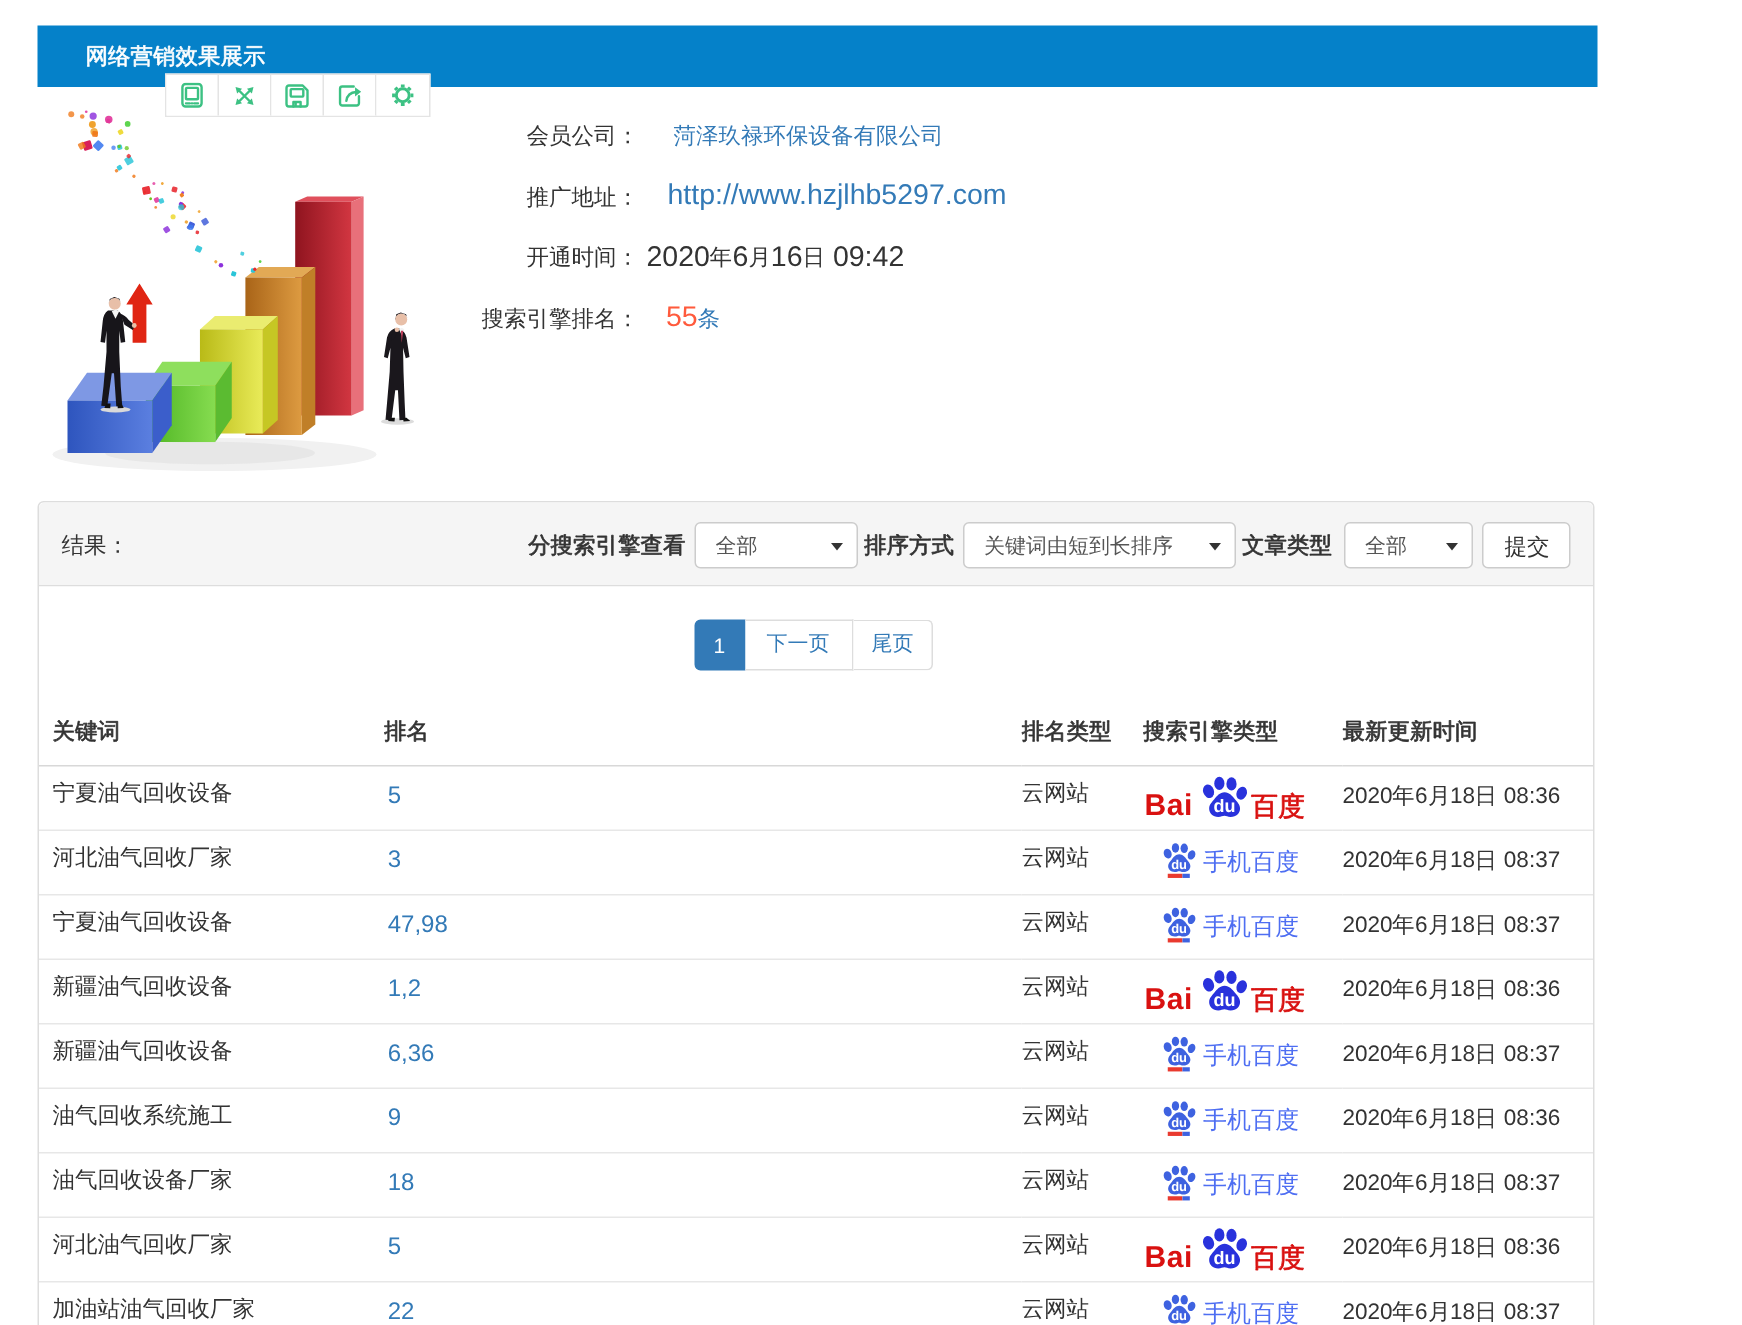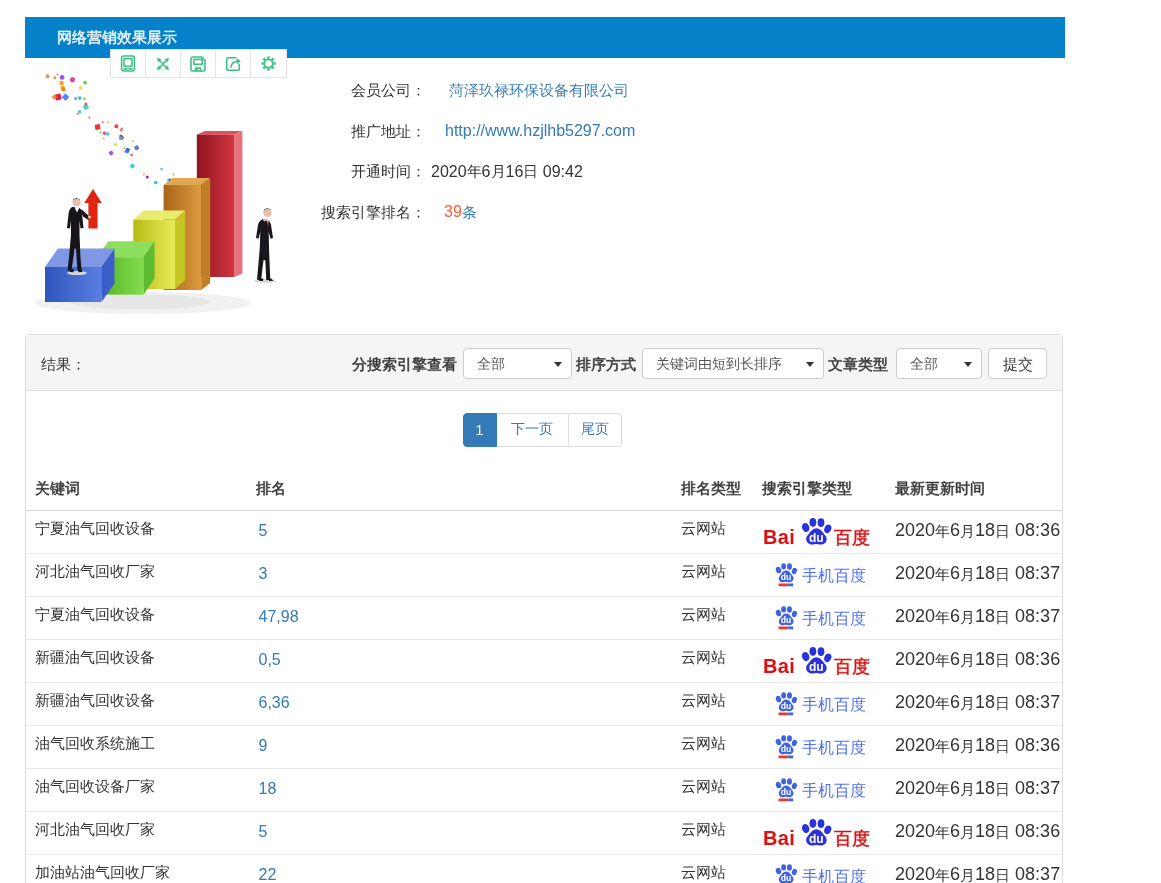--- a/index.html
+++ b/index.html
@@ -4,21 +4,21 @@
 * { margin:0; padding:0; box-sizing:border-box; }
 html,body { width:1161px; height:883px; background:#fff; overflow:hidden;
   font-family:"Liberation Sans",sans-serif; }
 .cj { vertical-align:-4.5px; }
 .bluebar { position:absolute; left:25px; top:17px; width:1040px; height:41px; background:#0581c9; color:#fff; }
 .bluebar .cj { position:absolute; left:32px; top:13px; }
 .toolbar { position:absolute; left:110px; top:49px; display:flex; background:#fff; border:1px solid #e4e4e4; }
 .tcell { width:35px; height:27px; display:flex; align-items:center; justify-content:center; border-right:1px solid #e4e4e4; background:#fff; }
 .tcell:last-child { border-right:none; }
 .chart { position:absolute; left:28px; top:73px; }
-.inforow { position:absolute; color:#333; font-size:16px; line-height:17px; white-space:nowrap; }
+.inforow { position:absolute; color:#333; font-size:19px; line-height:17px; white-space:nowrap; }
 .lab { position:absolute; width:260px; text-align:right; }
 .blue { color:#337ab7; }
 .orange { color:#ff5a3c; }
 .panel { position:absolute; left:25px; top:334px; width:1038px; height:700px; border:1px solid #ddd; border-radius:4px; background:#fff; }
 .band { height:56px; background:#f5f5f5; border-bottom:1px solid #ddd; border-radius:4px 4px 0 0; position:relative; color:#333; }
 .band .fl { position:absolute; top:20px; }
 .sel { position:absolute; top:13px; height:31px; border:1px solid #ccc; border-radius:4px; background:#fff; color:#555; }
 .sel .cj { position:absolute; left:13px; top:8px; }
 .sel:after { content:""; position:absolute; right:9px; top:13px; border-left:4.5px solid transparent; border-right:4.5px solid transparent; border-top:5.5px solid #333; }
 .btn { position:absolute; top:13px; left:962px; width:59px; height:31px; border:1px solid #ccc; border-radius:4px; background:#fff; color:#333; text-align:center; }
@@ -28,21 +28,21 @@
 .pg1 { width:34px; background:#337ab7; border-color:#337ab7; color:#fff; border-radius:4px 0 0 4px; }
 .pg2 { width:72px; border-left:none; }
 .pg3 { width:53px; border-left:none; border-radius:0 4px 4px 0; }
 table { width:100%; border-collapse:collapse; table-layout:fixed; margin-top:20px; color:#333; }
 col.c1 { width:230px; } col.c2 { width:425px; } col.c3 { width:81px; } col.c4 { width:133px; }
 th,td { text-align:left; font-weight:normal; padding:0; height:43px; vertical-align:middle; }
 th:first-child, td:first-child { padding-left:8.5px; }
 tr { border-bottom:1px solid #e7e7e7; }
 thead tr { border-bottom:1px solid #d8d8d8; }
 td.rank { color:#337ab7; padding-left:2.5px; padding-top:2px; }
-td.dt, .dt { font-size:18px; }
+td.dt, .dt { font-size:15px; }
 tbody td { padding-bottom:5px; }
 td.rank, td.dtc { padding-bottom:3.5px; padding-top:2px; }
 td.lcell { padding-bottom:0; padding-top:4.5px; }
 .bdsvg { margin-left:0.5px; }
 .sjsvg { margin-left:11.5px; }
 </style></head>
 <body>
 <svg width="0" height="0" style="position:absolute">
 <defs>
 <path id="p-quanbu" fill="currentColor" d="M12.4 11.6Q12.4 12 12.4 12.5Q11.6 12.4 10.9 12.4H2.7Q1.9 12.4 1.1 12.5Q1.1 12 1.1 11.6Q1.9 11.7 2.7 11.7H6.3V9.3H3.9Q3.1 9.3 2.3 9.3Q2.4 8.9 2.3 8.4Q3.1 8.5 3.9 8.5H6.3V6.3H4.3Q3.5 6.3 2.7 6.3L2.8 5.8Q1.9 6.4 0.9 6.8Q0.7 6.2 0.3 5.8Q2.3 5 3.7 3.9Q4.4 3.4 4.8 2.8Q5.8 1.5 6.5 0.1Q7 0.5 7.6 0.7L7.3 1.1Q8.6 2.8 10 3.8Q11.3 4.9 13.4 5.7Q12.9 6 12.7 6.5Q11.7 6.1 10.8 5.5Q10.7 5.9 10.8 6.3Q10 6.3 9.2 6.3H7.3V8.5H9.6Q10.4 8.5 11.2 8.4Q11.2 8.9 11.2 9.3Q10.4 9.3 9.6 9.3H7.3V11.7H10.9Q11.6 11.7 12.4 11.6ZM4.3 5.5H9.2Q10 5.5 10.7 5.5Q8.6 4.1 6.8 1.9Q5.2 4.1 3.3 5.5Q3.8 5.5 4.3 5.5Z M16.6 13.2Q16 13.1 15.5 13.2Q15.6 12.2 15.6 11.3V7.3H20.8V13.1H19.9V11.6H16.5Q16.5 12.4 16.6 13.2ZM22.2 5.4Q22.2 5.7 22.2 6.1Q21.5 6.1 20.9 6.1H15.5Q14.8 6.1 14.2 6.1Q14.2 5.7 14.2 5.4Q14.8 5.4 15.5 5.4H16.5Q15.9 4.1 15.2 2.9L16 2.3Q16.9 3.7 17.5 5.1L17 5.4H18.4Q19.4 4.2 19.9 2.1H15.8Q15.1 2.1 14.5 2.1Q14.5 1.8 14.5 1.4Q15.1 1.5 15.8 1.5H17.7L16.7 0.4L17.5 -0.3L18.7 1.1L18.3 1.5H20.6Q21.3 1.5 22 1.4Q21.9 1.8 22 2.1Q21.4 2.1 20.9 2.1Q20.7 3.8 19.6 5.4H20.9Q21.5 5.4 22.2 5.4ZM19.9 8H16.5V10.9H19.9ZM23.7 13.4Q23.2 13.3 22.8 13.4Q22.8 12.4 22.8 11.3V1H26.8V1.8Q26.6 2.1 26.5 2.4L25.5 5.5Q26.2 6.1 26.7 7.2Q27.2 8.2 27.2 9.4Q27.2 10.6 25.6 11.4L25.1 11.6Q24.9 11.1 24.7 10.7L25.5 10.3Q26.4 10 26.4 9.4Q26.4 8.2 25.9 7.2Q25.4 6.2 24.5 5.6L25.8 1.8H23.7V11.3Q23.7 12.3 23.7 13.4Z"></path>
@@ -260,21 +260,21 @@
 <div class="inforow" style="left:431px; top:162.5px;">2020<svg class="cj" width="15.0" height="17" viewBox="0 0 15.0 17">
       <use href="#p-nian"></use>
     </svg>6<svg class="cj" width="15.0" height="17" viewBox="0 0 15.0 17">
       <use href="#p-yue"></use>
     </svg>16<svg class="cj" width="15.0" height="17" viewBox="0 0 15.0 17">
       <use href="#p-ri"></use>
     </svg>&nbsp;09:42</div>
 <div class="lab inforow" style="left:166px; top:203px;"><svg class="cj" width="105.0" height="17" viewBox="0 0 105.0 17">
       <path fill="currentColor" d="M5.4 9.2Q5.4 8.9 5.4 8.5Q6.1 8.5 6.8 8.5H9V7.4H5.9V2.1Q5.9 2.1 5.9 2.1Q5.9 2 5.9 1.9H6Q6.8 0.9 8.5 1Q8.5 1.6 8.5 2.1Q7.8 2.1 7.3 2.2Q7 2.2 6.9 2.4V4.3L8.5 4.2Q8.5 4.6 8.5 5Q7.9 4.9 7.8 4.9H6.9V6.7H9V2.2Q9 1.2 9 0.2Q9.5 0.3 10.1 0.2Q10 1.2 10 2.2V6.7H12.2V4.8L10.6 4.9Q10.6 4.5 10.6 4.1Q11.2 4.1 11.3 4.2H12.2V2.5L10.4 2.6Q10.5 2.2 10.4 1.8Q11.1 1.9 11.8 1.9H13.2V7.4H10V8.5H13.1Q12.1 10.4 10.4 11.8Q11.1 12.2 12.1 12.6Q13.1 12.9 14.3 12.9Q13.9 13.3 13.9 13.9Q11.6 13.8 9.7 12.4Q7.6 13.8 5.1 14.2Q4.8 13.6 4.5 13.1Q6.9 13.1 8.9 11.8Q7.7 10.7 6.7 9.2Q6.1 9.2 5.4 9.2ZM7.8 9.2Q8.7 10.4 9.6 11.2Q10.6 10.4 11.4 9.2ZM0.1 8.4Q1.4 8.1 2.7 7.6V4.5H1.7Q1 4.5 0.3 4.5Q0.4 4.1 0.3 3.8Q1 3.8 1.7 3.8H2.7V2.5Q2.7 1.5 2.6 0.5Q3.1 0.5 3.7 0.5Q3.6 1.5 3.6 2.5V3.8L5.3 3.8Q5.3 4.1 5.3 4.5L3.6 4.5V7.2L5.1 6.6L5.2 7.2L3.6 7.9V12.8Q3.6 14 2.7 14.3Q1.9 14.6 1.1 14.5Q1.2 13.8 0.7 13.3Q1.2 13.4 1.8 13.4Q2.3 13.4 2.5 13.3Q2.6 13.1 2.7 12.4V8.4L2 8.7L0.6 9.5Q0.5 8.8 0.1 8.4Z M16.7 6.1H15.7L15.7 3.5H21.9V2H18.3Q17.6 2 16.9 2Q16.9 1.6 16.9 1.2Q17.6 1.3 18.3 1.3H21.9Q21.8 0.6 21.8 0Q22.4 0.1 22.9 0Q22.9 0.6 22.9 1.3H26.9Q27.6 1.3 28.3 1.2Q28.3 1.6 28.3 2Q27.6 2 26.9 2H22.9V3.5H29.1V6.1H28.1V4.2H16.7ZM28.3 14.2Q26.6 12.7 24.8 11.3L25.4 10.2Q26.3 10.9 27.2 11.7Q28.1 12.4 28.9 13.2ZM25.3 5.2Q25.5 5.9 25.8 6.5Q25 7.1 23.7 7.7L23.6 8.1L22.9 8.1L20.3 9.4L25 8.9L25.4 8.9L25.1 8.6L25.7 7.5Q27.1 8.6 28.4 9.9L27.7 10.9Q27.1 10.3 26.5 9.7L26.3 9.6L25.1 9.7L23.4 9.9V13.1Q23.4 13.6 23 14Q22.4 14.6 21.2 14.6Q21.3 13.7 20.9 13.2Q21.6 13.3 22.3 13.2Q22.4 13.2 22.4 12.9V10L19.5 10.3Q19.9 10.8 20.3 11.2Q18.8 13 16.7 14.2Q16.5 13.6 16.1 13.2Q17.4 12.5 18.5 11.3L19.4 10.3L16.9 10.6L16.9 9.8Q18.4 9.2 20.6 8.1L17.7 8.1V7.3Q18 7.3 18.4 7.1Q18.8 6.9 20 6.1Q21.5 5.1 22 4.3Q22.4 4.9 22.8 5.4Q22.3 5.9 21.2 6.6Q20.3 7.2 20 7.3L22 7.4Q24 6.3 25.3 5.2Z M41.8 14.3Q41.2 14.2 40.7 14.3Q40.7 13.2 40.7 12.1V3Q40.7 1.9 40.7 0.8Q41.2 0.8 41.8 0.8Q41.8 1.9 41.8 3V12.1Q41.8 13.2 41.8 14.3ZM36.5 12.5V8.9H31.8V4.7L36.4 4.7V2.2H33.1Q32.2 2.2 31.3 2.2Q31.3 1.7 31.3 1.3Q32.2 1.3 33.1 1.3H37.5V5.6L32.9 5.6V8H37.6V12.7Q37.6 13.3 37.1 13.7Q36.4 14.2 34.8 14.2Q35 13.5 34.4 12.9Q34.9 13 35.6 13Q36.3 13 36.4 12.9Q36.5 12.8 36.5 12.5Z M59.2 2.1Q59.2 2.4 59.2 2.8Q58.6 2.7 58 2.7Q57.6 4.2 56.7 5.4Q57.8 6.4 59.4 7.1Q58.8 7.4 58.6 7.9Q57.3 7.2 56.1 6Q54.8 7.4 53 7.8Q52.7 7.4 52.4 7.1Q52.3 7.5 51.8 7.8Q51.2 8.1 50.1 8.1Q50.2 7.5 49.8 7Q50.2 7 50.7 7Q51.3 7 51.4 7Q51.5 6.9 51.5 6.7V3.6L47.7 3.6Q47.1 4.8 46 5.8Q45.8 5.4 45.3 5.2Q46 4.6 46.4 3.9Q46.8 3.2 47 2.3Q47.5 2.4 48 2.5Q48 2.8 47.9 3.1L52.4 3.2V6.8Q54.3 6.5 55.5 5.3Q54.8 4.4 54.3 3.4Q53.8 4.1 53.2 4.8Q52.9 4.4 52.4 4.3Q53.2 3.5 53.6 2.6Q54.1 1.6 54.3 0.4Q54.8 0.5 55.4 0.6Q55.2 1.4 54.9 2.1L58 2.1Q58.6 2.1 59.2 2.1ZM51.4 2.7Q50.9 2.7 50.3 2.7Q50.4 2.3 50.4 1.9H49.2Q49.3 2.3 49.3 2.7Q48.8 2.6 48.3 2.7Q48.3 2.3 48.3 1.9H47.3Q46.7 1.9 46.1 1.9Q46.1 1.6 46.1 1.2Q46.7 1.3 47.3 1.3H48.3Q48.3 0.8 48.3 0.3Q48.8 0.4 49.3 0.3Q49.3 0.8 49.2 1.3H50.4Q50.4 0.8 50.3 0.3Q50.9 0.3 51.4 0.3Q51.4 0.8 51.3 1.3L53.1 1.2Q53.1 1.6 53.1 1.9L51.4 1.9Q51.4 2.3 51.4 2.7ZM57 2.7 54.9 2.7Q55.5 3.9 56.1 4.6Q56.7 3.8 57 2.7ZM48.2 5V5.8H49.6L49.6 5ZM47.2 4.4H50.5L50.5 6.4H47.2ZM56.3 8.4Q56.4 8.8 56.5 9.2Q55.8 9.4 55.1 9.4Q54.5 9.4 52.8 9.5Q52.8 9.9 52.8 10.3H55.8Q56.6 10.3 57.3 10.3Q57.3 10.6 57.3 10.9Q56.6 10.8 55.8 10.8H52.8V11.8H57.9Q58.7 11.8 59.4 11.7Q59.3 12 59.4 12.3Q58.7 12.3 57.9 12.3H52.8V13.6Q52.8 14 52.4 14.3Q52.1 14.5 51.7 14.6Q51 14.7 50.2 14.7Q50.3 14.1 49.9 13.7Q50.3 13.8 51 13.8Q51.6 13.8 51.7 13.7Q51.8 13.7 51.8 13.3V12.3H47.2Q46.5 12.3 45.8 12.3Q45.8 12 45.8 11.7Q46.5 11.8 47.2 11.8H51.8V10.8H48.9Q48.1 10.8 47.4 10.9Q47.4 10.6 47.4 10.3Q48.1 10.3 48.9 10.3H51.8Q51.8 9.9 51.8 9.5H51.6Q49 9.5 48.3 9.6Q47.7 9.6 47.6 9.6L47 8.9Q51.2 9 54.9 8.6Q55.6 8.6 56.3 8.4Z M74.5 9.9Q74.4 10.2 74.5 10.6Q73.8 10.6 73.1 10.6H71.3V12.1Q71.3 13.1 71.4 14.1Q70.8 14.1 70.3 14.1Q70.3 13.1 70.3 12.1V2.3Q70.3 1.3 70.3 0.3Q70.8 0.3 71.4 0.3Q71.3 1.3 71.3 2.3V3.1H72.8Q73.5 3.1 74.2 3Q74.2 3.4 74.2 3.8Q73.5 3.8 72.8 3.8H71.3V6.3H72.6Q73.3 6.3 74 6.3Q74 6.7 74 7.1Q73.3 7.1 72.6 7.1H71.3V9.9H73.1Q73.8 9.9 74.5 9.9ZM68.6 14.3Q68.1 14.2 67.5 14.3Q67.6 13.3 67.6 12.3V10.7H66.3Q65.6 10.7 64.9 10.7Q65 10.3 64.9 9.9Q65.6 10 66.3 10H67.6V7.1H65V6.4H67.6V3.9H66.8Q66.1 3.9 65.4 3.9Q65.5 3.5 65.4 3.1Q66.1 3.2 66.7 3.2H67.6V2.3Q67.6 1.2 67.5 0.3Q68.1 0.3 68.6 0.3Q68.6 1.2 68.6 2.3V12.3Q68.6 13.3 68.6 14.3ZM60.1 8.4Q61.3 8.1 62.5 7.6V4.5H61.6Q61 4.5 60.3 4.5Q60.4 4.1 60.3 3.8Q61 3.8 61.6 3.8H62.5V2.5Q62.5 1.5 62.4 0.5Q63 0.5 63.5 0.5Q63.4 1.5 63.4 2.5V3.8L65 3.8Q65 4.1 65 4.5L63.4 4.5V7.2L64.8 6.6L64.9 7.2L63.4 7.9V12.8Q63.4 14 62.6 14.3Q61.8 14.6 61 14.5Q61.1 13.8 60.7 13.3Q61.1 13.4 61.6 13.4Q62.2 13.4 62.3 13.3Q62.5 13.1 62.5 12.4V8.4L61.9 8.7L60.6 9.5Q60.5 8.8 60.1 8.4Z M81.2 14.3Q80.6 14.2 80.1 14.3Q80.1 13.2 80.1 12.2V9.7Q78.2 10.8 76.1 11.5Q75.7 10.9 75.3 10.5Q77.8 9.9 80.1 8.5V8.5H80.2Q81.2 7.9 82.1 7.1Q81 5.9 79.7 4.9Q78.6 6.3 77.3 7.4Q76.9 6.9 76.3 6.6Q78.9 4.5 80.1 2.6Q80.8 1.5 81.3 0.3Q81.8 0.7 82.4 0.9L81.4 2.5H87.3Q85.3 6 82.1 8.5H87.5V14.3H86.5V13.2H81.2Q81.2 13.7 81.2 14.3ZM86.5 9.3H81.2L81.1 12.4H86.5ZM83 6.3Q84.4 5 85.5 3.3H80.9L80.4 4Q81.8 5.1 83 6.3Z M98.3 6.6H96.7V4.9H98.3ZM98.3 12.5H96.7V10.8H98.3Z"></path>
     </svg></div>
-<div class="inforow" style="left:444px; top:203px;"><span class="orange">39</span><span class="blue"><svg class="cj" width="15.0" height="17" viewBox="0 0 15.0 17">
+<div class="inforow" style="left:444px; top:203px;"><span class="orange">55</span><span class="blue"><svg class="cj" width="15.0" height="17" viewBox="0 0 15.0 17">
         <path fill="currentColor" d="M13 13.5Q11.2 12.1 9.4 11L10 10Q11.9 11.2 13.7 12.6ZM4.7 9.9Q5.1 10.4 5.6 10.7Q4.8 11.6 3.7 12.4Q2.8 13 1.6 13.7Q1.4 13.2 1 12.9Q2.4 12.1 3.8 10.9ZM7.2 12.6V9.9H4Q3.1 9.9 2.3 9.9Q2.4 9.5 2.3 9Q3.1 9.1 4 9.1H7.2Q7.2 8.2 7.1 7.3Q7.7 7.4 8.3 7.3Q8.2 8.2 8.2 9.1H11.3Q12.1 9.1 12.9 9Q12.9 9.5 12.9 9.9Q12.1 9.9 11.3 9.9H8.2V12.9Q8.2 13.8 7.4 14.1Q6.8 14.4 5.8 14.4Q6 13.7 5.5 13.1Q5.9 13.2 6.4 13.2Q6.9 13.2 7.1 13.2Q7.2 13.1 7.2 12.6ZM14.3 7.3Q13.8 7.7 13.8 8.3Q10.6 7.9 7.7 5.9Q4.7 8.1 1.1 8.9Q0.8 8.4 0.3 7.9Q3.9 7.3 6.8 5.2Q5.9 4.5 5 3.6Q4.1 4.8 2.6 5.8Q2.4 5.3 1.9 5Q3.2 4.2 4 3.2Q4.8 2.1 5.4 0.4Q5.9 0.7 6.5 0.8Q6.3 1.4 6.1 2H11.7Q10.3 3.8 8.5 5.3Q11 6.9 14.3 7.3ZM7.6 4.6Q8.6 3.8 9.5 2.8H5.6L5.6 2.8Q6.6 3.9 7.6 4.6Z"></path>
       </svg></span></div>
 
 <div class="panel">
   <div class="band">
     <span class="fl" style="left:15px;"><svg class="cj" width="45.0" height="17" viewBox="0 0 45.0 17">
           <path fill="currentColor" d="M8.2 14.3Q7.7 14.2 7.1 14.3Q7.2 13.3 7.2 12.2V8.2H13.4V14.3H12.4V13.3H8.2Q8.2 13.8 8.2 14.3ZM14.1 5.8Q14 6.2 14.1 6.7Q13.3 6.6 12.6 6.6H8.1Q7.4 6.6 6.6 6.7Q6.7 6.2 6.6 5.8Q7.4 5.9 8.1 5.9H9.6V3.7H7.6Q6.9 3.7 6.1 3.7Q6.2 3.3 6.1 2.9Q6.9 2.9 7.6 2.9H9.6V2.2Q9.6 1.2 9.6 0.2Q10.1 0.2 10.7 0.2Q10.6 1.2 10.6 2.2V2.9H13Q13.7 2.9 14.5 2.9Q14.5 3.3 14.5 3.7Q13.7 3.7 13 3.7H10.6V5.9H12.6Q13.3 5.9 14.1 5.8ZM12.4 8.9H8.2V12.6H12.4ZM0.6 13.1Q0.6 12.3 0.2 11.8Q1.1 11.8 2.1 11.6Q3.2 11.4 5.6 10.7L5.6 11.4Q3.3 12.1 2.3 12.4Q1.4 12.8 0.6 13.1ZM3 0.5Q3.5 0.8 4.1 1Q3.7 1.9 2.8 3.3L1.6 5.1L3.1 4.9L3.5 4.8Q4 4.1 4.3 3.3Q4.8 3.7 5.4 3.9Q5.2 4.3 4.9 4.7Q4.6 5.2 3.5 6.7Q2.4 8.3 2 8.8L4.5 8.5L5.4 8.3L5.3 9.2L4.6 9.2L0.5 9.8L0.4 9Q0.7 9 0.9 8.8Q1.8 7.6 3 5.7L0.2 6.1L0.1 5.3Q0.4 5.3 0.6 5Q1.8 3.2 2.8 1.1Q2.9 0.8 3 0.5Z M17.1 8.6Q16.3 8.6 15.5 8.6Q15.5 8.2 15.5 7.8Q16.3 7.8 17.1 7.8H21.8V6.6H17.6Q17.8 3.7 17.6 0.8H27.2Q27 3.7 27.2 6.6H22.9V7.8H27.7Q28.4 7.8 29.2 7.8Q29.2 8.2 29.2 8.6Q28.4 8.6 27.7 8.6H24.1Q24.9 10 26.2 10.9Q27.5 11.8 29.4 12.5Q28.8 12.8 28.6 13.4Q27 12.8 25.4 11.5Q23.9 10.2 23 8.6H22.9V12.2Q22.9 13.3 22.9 14.3Q22.4 14.2 21.8 14.3Q21.8 13.3 21.8 12.2V8.7Q20.7 10.2 19.2 11.5Q17.8 12.7 15.9 13.4Q15.8 12.8 15.3 12.4Q17.9 11.4 19.4 10Q19.9 9.4 20.5 8.6ZM22.9 3.3H26.2V1.6H22.9ZM21.8 3.3V1.6H18.6V3.3ZM22.9 4.1V5.8H26.1L26.2 4.1ZM21.8 4.1H18.6V5.8H21.8Z M38.3 6.6H36.7V4.9H38.3ZM38.3 12.5H36.7V10.8H38.3Z"></path>
         </svg></span>
     <span class="fl" style="left:326px;"><svg class="cj" width="105.0" height="17" viewBox="0 0 105.0 17">
           <path fill="currentColor" stroke="currentColor" stroke-width="0.55" d="M4.9 7.4Q4 7.4 3 7.5Q3.1 7 3 6.5Q4 6.5 4.9 6.5H11.3V12.9Q11.3 13.5 10.8 13.9Q10.2 14.5 8.5 14.5Q8.6 13.7 8.1 13.1Q8.6 13.2 9.3 13.2Q9.9 13.2 10.1 13.1Q10.2 13 10.2 12.6V7.4H6.9Q6.7 9.8 5.4 11.8Q4.1 13.7 2.1 14.4Q1.6 13.7 0.8 13.5Q1.7 13.4 2.5 12.9Q3.4 12.4 4.1 11.6Q4.8 10.8 5.3 9.7Q5.7 8.6 5.7 7.4ZM14.4 6.6Q13.8 6.9 13.6 7.5Q11.4 6.4 10.1 4.4Q9 2.7 8.3 0.7L9.3 0.4Q10.2 3.6 12.4 5.4Q13.3 6.1 14.4 6.6ZM4.9 0.7Q5.6 0.9 6.2 1Q5.5 3 4.4 4.7Q3.1 6.7 1.1 8Q0.8 7.4 0.2 7.1Q1.9 6 3.1 4.6Q3.6 4 3.9 3.4Q4.5 2.1 4.9 0.7Z M20.4 9.2Q20.4 8.9 20.4 8.5Q21.1 8.5 21.8 8.5H24V7.4H20.9V2.1Q20.9 2.1 20.9 2.1Q20.9 2 20.9 1.9H21Q21.8 0.9 23.5 1Q23.5 1.6 23.5 2.1Q22.8 2.1 22.3 2.2Q22 2.2 21.9 2.4V4.3L23.5 4.2Q23.5 4.6 23.5 5Q22.9 4.9 22.8 4.9H21.9V6.7H24V2.2Q24 1.2 24 0.2Q24.5 0.3 25.1 0.2Q25 1.2 25 2.2V6.7H27.2V4.8L25.6 4.9Q25.6 4.5 25.6 4.1Q26.2 4.1 26.3 4.2H27.2V2.5L25.4 2.6Q25.5 2.2 25.4 1.8Q26.1 1.9 26.8 1.9H28.2V7.4H25V8.5H28.1Q27.1 10.4 25.4 11.8Q26.1 12.2 27.1 12.6Q28.1 12.9 29.3 12.9Q28.9 13.3 28.9 13.9Q26.6 13.8 24.7 12.4Q22.6 13.8 20.1 14.2Q19.8 13.6 19.5 13.1Q21.9 13.1 23.9 11.8Q22.7 10.7 21.7 9.2Q21.1 9.2 20.4 9.2ZM22.8 9.2Q23.7 10.4 24.6 11.2Q25.6 10.4 26.4 9.2ZM15.1 8.4Q16.4 8.1 17.7 7.6V4.5H16.7Q16 4.5 15.3 4.5Q15.4 4.1 15.3 3.8Q16 3.8 16.7 3.8H17.7V2.5Q17.7 1.5 17.6 0.5Q18.1 0.5 18.7 0.5Q18.6 1.5 18.6 2.5V3.8L20.3 3.8Q20.3 4.1 20.3 4.5L18.6 4.5V7.2L20.1 6.6L20.2 7.2L18.6 7.9V12.8Q18.6 14 17.7 14.3Q16.9 14.6 16.1 14.5Q16.2 13.8 15.7 13.3Q16.2 13.4 16.8 13.4Q17.3 13.4 17.5 13.3Q17.6 13.1 17.7 12.4V8.4L17 8.7L15.6 9.5Q15.5 8.8 15.1 8.4Z M31.7 6.1H30.7L30.7 3.5H36.9V2H33.3Q32.6 2 31.9 2Q31.9 1.6 31.9 1.2Q32.6 1.3 33.3 1.3H36.9Q36.8 0.6 36.8 0Q37.4 0.1 37.9 0Q37.9 0.6 37.9 1.3H41.9Q42.6 1.3 43.3 1.2Q43.3 1.6 43.3 2Q42.6 2 41.9 2H37.9V3.5H44.1V6.1H43.1V4.2H31.7ZM43.3 14.2Q41.6 12.7 39.8 11.3L40.4 10.2Q41.3 10.9 42.2 11.7Q43.1 12.4 43.9 13.2ZM40.3 5.2Q40.5 5.9 40.8 6.5Q40 7.1 38.7 7.7L38.6 8.1L37.9 8.1L35.3 9.4L40 8.9L40.4 8.9L40.1 8.6L40.7 7.5Q42.1 8.6 43.4 9.9L42.7 10.9Q42.1 10.3 41.5 9.7L41.3 9.6L40.1 9.7L38.4 9.9V13.1Q38.4 13.6 38 14Q37.4 14.6 36.2 14.6Q36.3 13.7 35.9 13.2Q36.6 13.3 37.3 13.2Q37.4 13.2 37.4 12.9V10L34.5 10.3Q34.9 10.8 35.3 11.2Q33.8 13 31.7 14.2Q31.5 13.6 31.1 13.2Q32.4 12.5 33.5 11.3L34.4 10.3L31.9 10.6L31.9 9.8Q33.4 9.2 35.6 8.1L32.7 8.1V7.3Q33 7.3 33.4 7.1Q33.8 6.9 35 6.1Q36.5 5.1 37 4.3Q37.4 4.9 37.8 5.4Q37.3 5.9 36.2 6.6Q35.3 7.2 35 7.3L37 7.4Q39 6.3 40.3 5.2Z M56.8 14.3Q56.2 14.2 55.7 14.3Q55.7 13.2 55.7 12.1V3Q55.7 1.9 55.7 0.8Q56.2 0.8 56.8 0.8Q56.8 1.9 56.8 3V12.1Q56.8 13.2 56.8 14.3ZM51.5 12.5V8.9H46.8V4.7L51.4 4.7V2.2H48.1Q47.2 2.2 46.3 2.2Q46.3 1.7 46.3 1.3Q47.2 1.3 48.1 1.3H52.5V5.6L47.9 5.6V8H52.6V12.7Q52.6 13.3 52.1 13.7Q51.4 14.2 49.8 14.2Q50 13.5 49.4 12.9Q49.9 13 50.6 13Q51.3 13 51.4 12.9Q51.5 12.8 51.5 12.5Z M74.2 2.1Q74.2 2.4 74.2 2.8Q73.6 2.7 73 2.7Q72.6 4.2 71.7 5.4Q72.8 6.4 74.4 7.1Q73.8 7.4 73.6 7.9Q72.3 7.2 71.1 6Q69.8 7.4 68 7.8Q67.7 7.4 67.4 7.1Q67.3 7.5 66.8 7.8Q66.2 8.1 65.1 8.1Q65.2 7.5 64.8 7Q65.2 7 65.7 7Q66.3 7 66.4 7Q66.5 6.9 66.5 6.7V3.6L62.7 3.6Q62.1 4.8 61 5.8Q60.8 5.4 60.3 5.2Q61 4.6 61.4 3.9Q61.8 3.2 62 2.3Q62.5 2.4 63 2.5Q63 2.8 62.9 3.1L67.4 3.2V6.8Q69.3 6.5 70.5 5.3Q69.8 4.4 69.3 3.4Q68.8 4.1 68.2 4.8Q67.9 4.4 67.4 4.3Q68.2 3.5 68.6 2.6Q69.1 1.6 69.3 0.4Q69.8 0.5 70.4 0.6Q70.2 1.4 69.9 2.1L73 2.1Q73.6 2.1 74.2 2.1ZM66.4 2.7Q65.9 2.7 65.3 2.7Q65.4 2.3 65.4 1.9H64.2Q64.3 2.3 64.3 2.7Q63.8 2.6 63.3 2.7Q63.3 2.3 63.3 1.9H62.3Q61.7 1.9 61.1 1.9Q61.1 1.6 61.1 1.2Q61.7 1.3 62.3 1.3H63.3Q63.3 0.8 63.3 0.3Q63.8 0.4 64.3 0.3Q64.3 0.8 64.2 1.3H65.4Q65.4 0.8 65.3 0.3Q65.9 0.3 66.4 0.3Q66.4 0.8 66.3 1.3L68.1 1.2Q68.1 1.6 68.1 1.9L66.4 1.9Q66.4 2.3 66.4 2.7ZM72 2.7 69.9 2.7Q70.5 3.9 71.1 4.6Q71.7 3.8 72 2.7ZM63.2 5V5.8H64.6L64.6 5ZM62.2 4.4H65.5L65.5 6.4H62.2ZM71.3 8.4Q71.4 8.8 71.5 9.2Q70.8 9.4 70.1 9.4Q69.5 9.4 67.8 9.5Q67.8 9.9 67.8 10.3H70.8Q71.6 10.3 72.3 10.3Q72.3 10.6 72.3 10.9Q71.6 10.8 70.8 10.8H67.8V11.8H72.9Q73.7 11.8 74.4 11.7Q74.3 12 74.4 12.3Q73.7 12.3 72.9 12.3H67.8V13.6Q67.8 14 67.4 14.3Q67.1 14.5 66.7 14.6Q66 14.7 65.2 14.7Q65.3 14.1 64.9 13.7Q65.3 13.8 66 13.8Q66.6 13.8 66.7 13.7Q66.8 13.7 66.8 13.3V12.3H62.2Q61.5 12.3 60.8 12.3Q60.8 12 60.8 11.7Q61.5 11.8 62.2 11.8H66.8V10.8H63.9Q63.1 10.8 62.4 10.9Q62.4 10.6 62.4 10.3Q63.1 10.3 63.9 10.3H66.8Q66.8 9.9 66.8 9.5H66.6Q64 9.5 63.3 9.6Q62.7 9.6 62.6 9.6L62 8.9Q66.2 9 69.9 8.6Q70.6 8.6 71.3 8.4Z M89.2 12.8Q89.1 13.2 89.2 13.6Q88.4 13.6 87.6 13.6H77.2Q76.4 13.6 75.6 13.6Q75.7 13.2 75.6 12.8Q76.4 12.8 77.2 12.8H87.6Q88.4 12.8 89.2 12.8ZM78.3 11.5Q78.5 9 78.3 6.5H86.7Q86.5 9 86.7 11.5ZM79.3 7.2V8.6H85.6V7.2ZM79.3 9.4V10.7H85.6V9.4ZM75.9 6.8Q75.8 6.1 75.3 5.7Q77.8 5.1 79.5 3.8Q79.9 3.5 80.6 2.9L80.8 2.7H77.4Q76.6 2.7 75.8 2.7Q75.9 2.3 75.8 1.9Q76.6 2 77.4 2H81.8Q81.8 1.1 81.8 0.2Q82.4 0.3 82.9 0.2Q82.9 1.1 82.9 2H87.4Q88.2 2 89 1.9Q89 2.3 89 2.7Q88.2 2.7 87.4 2.7H83.2L85.5 3.9L88.3 5.5L87.7 6.4L85 4.9L82.9 3.8V4.8Q82.9 5.8 82.9 6.8Q82.4 6.8 81.8 6.8Q81.8 5.8 81.8 4.8V3.2Q81 4 79.9 4.8Q78.1 6.1 75.9 6.8Z M95.5 14.3Q94.9 14.2 94.4 14.3Q94.4 13.3 94.4 12.2V8.2Q92.9 9.9 91 11Q90.8 10.5 90.2 10.2Q91.6 9.3 92.9 8.1Q94.2 7 95.1 5.6H92.6Q91.8 5.6 91.1 5.6Q91.1 5.2 91.1 4.8Q91.8 4.9 92.6 4.9H95.5Q95.8 4.2 96.1 3.4H94.1Q93.3 3.4 92.5 3.5Q92.6 3.1 92.5 2.7Q93.3 2.7 94.1 2.7H96.3Q96.5 2.1 96.7 1.5Q94.3 1.5 93.4 1.6Q92.5 1.7 92.3 1.7L91.7 0.7Q92.5 0.7 93.6 0.7Q94.8 0.7 97.3 0.7Q99.8 0.6 100.8 0.4Q101.8 0.3 102.5 0Q102.5 0.6 102.7 1.2Q101.3 1.5 97.9 1.5Q97.7 2.1 97.5 2.7H100.9Q101.6 2.7 102.4 2.7Q102.4 3.1 102.4 3.5Q101.6 3.4 100.9 3.4H97.2Q96.9 4.2 96.6 4.9H102.9Q103.6 4.9 104.4 4.8Q104.3 5.2 104.4 5.6Q103.6 5.6 102.9 5.6H96.2Q95.9 6.2 95.5 6.7H102V14.3H101V13.1H95.4Q95.5 13.7 95.5 14.3ZM101 8.6V7.5H95.4Q95.4 8.1 95.4 8.6ZM101 10.5V9.4H95.4V10.5ZM101 11.2H95.4V12.4H101Z"></path>
@@ -434,21 +434,21 @@
             </svg>6<svg class="cj" width="15.0" height="17" viewBox="0 0 15.0 17">
               <use href="#p-yue"></use>
             </svg>18<svg class="cj" width="15.0" height="17" viewBox="0 0 15.0 17">
               <use href="#p-ri"></use>
             </svg>&nbsp;08:37</td>
         </tr>
 <tr>
           <td><svg class="cj" width="120.0" height="17" viewBox="0 0 120.0 17">
               <use href="#p-kw_xj"></use>
             </svg></td>
-          <td class="rank">0,5</td>
+          <td class="rank">1,2</td>
           <td><svg class="cj" width="45.0" height="17" viewBox="0 0 45.0 17">
               <use href="#p-yunwz"></use>
             </svg></td>
           <td class="lcell"><svg class="bdsvg" width="108" height="29" viewBox="0 0 108 29">
               <text x="0" y="26.5" font-family="Liberation Sans,sans-serif" font-size="20" font-weight="bold" letter-spacing="0.4" fill="#d91110">Bai</text>
               <g transform="translate(36.5,0)">
                 <ellipse cx="6.2" cy="10.5" rx="3.6" ry="4.6" transform="rotate(-20 6.2 10.5)" fill="#2932dc"></ellipse>
                 <ellipse cx="13.4" cy="5.3" rx="3.4" ry="4.4" fill="#2932dc"></ellipse>
                 <ellipse cx="21.5" cy="5.6" rx="3.4" ry="4.4" fill="#2932dc"></ellipse>
                 <ellipse cx="28.3" cy="11.8" rx="3.4" ry="4.4" transform="rotate(22 28.3 11.8)" fill="#2932dc"></ellipse>

